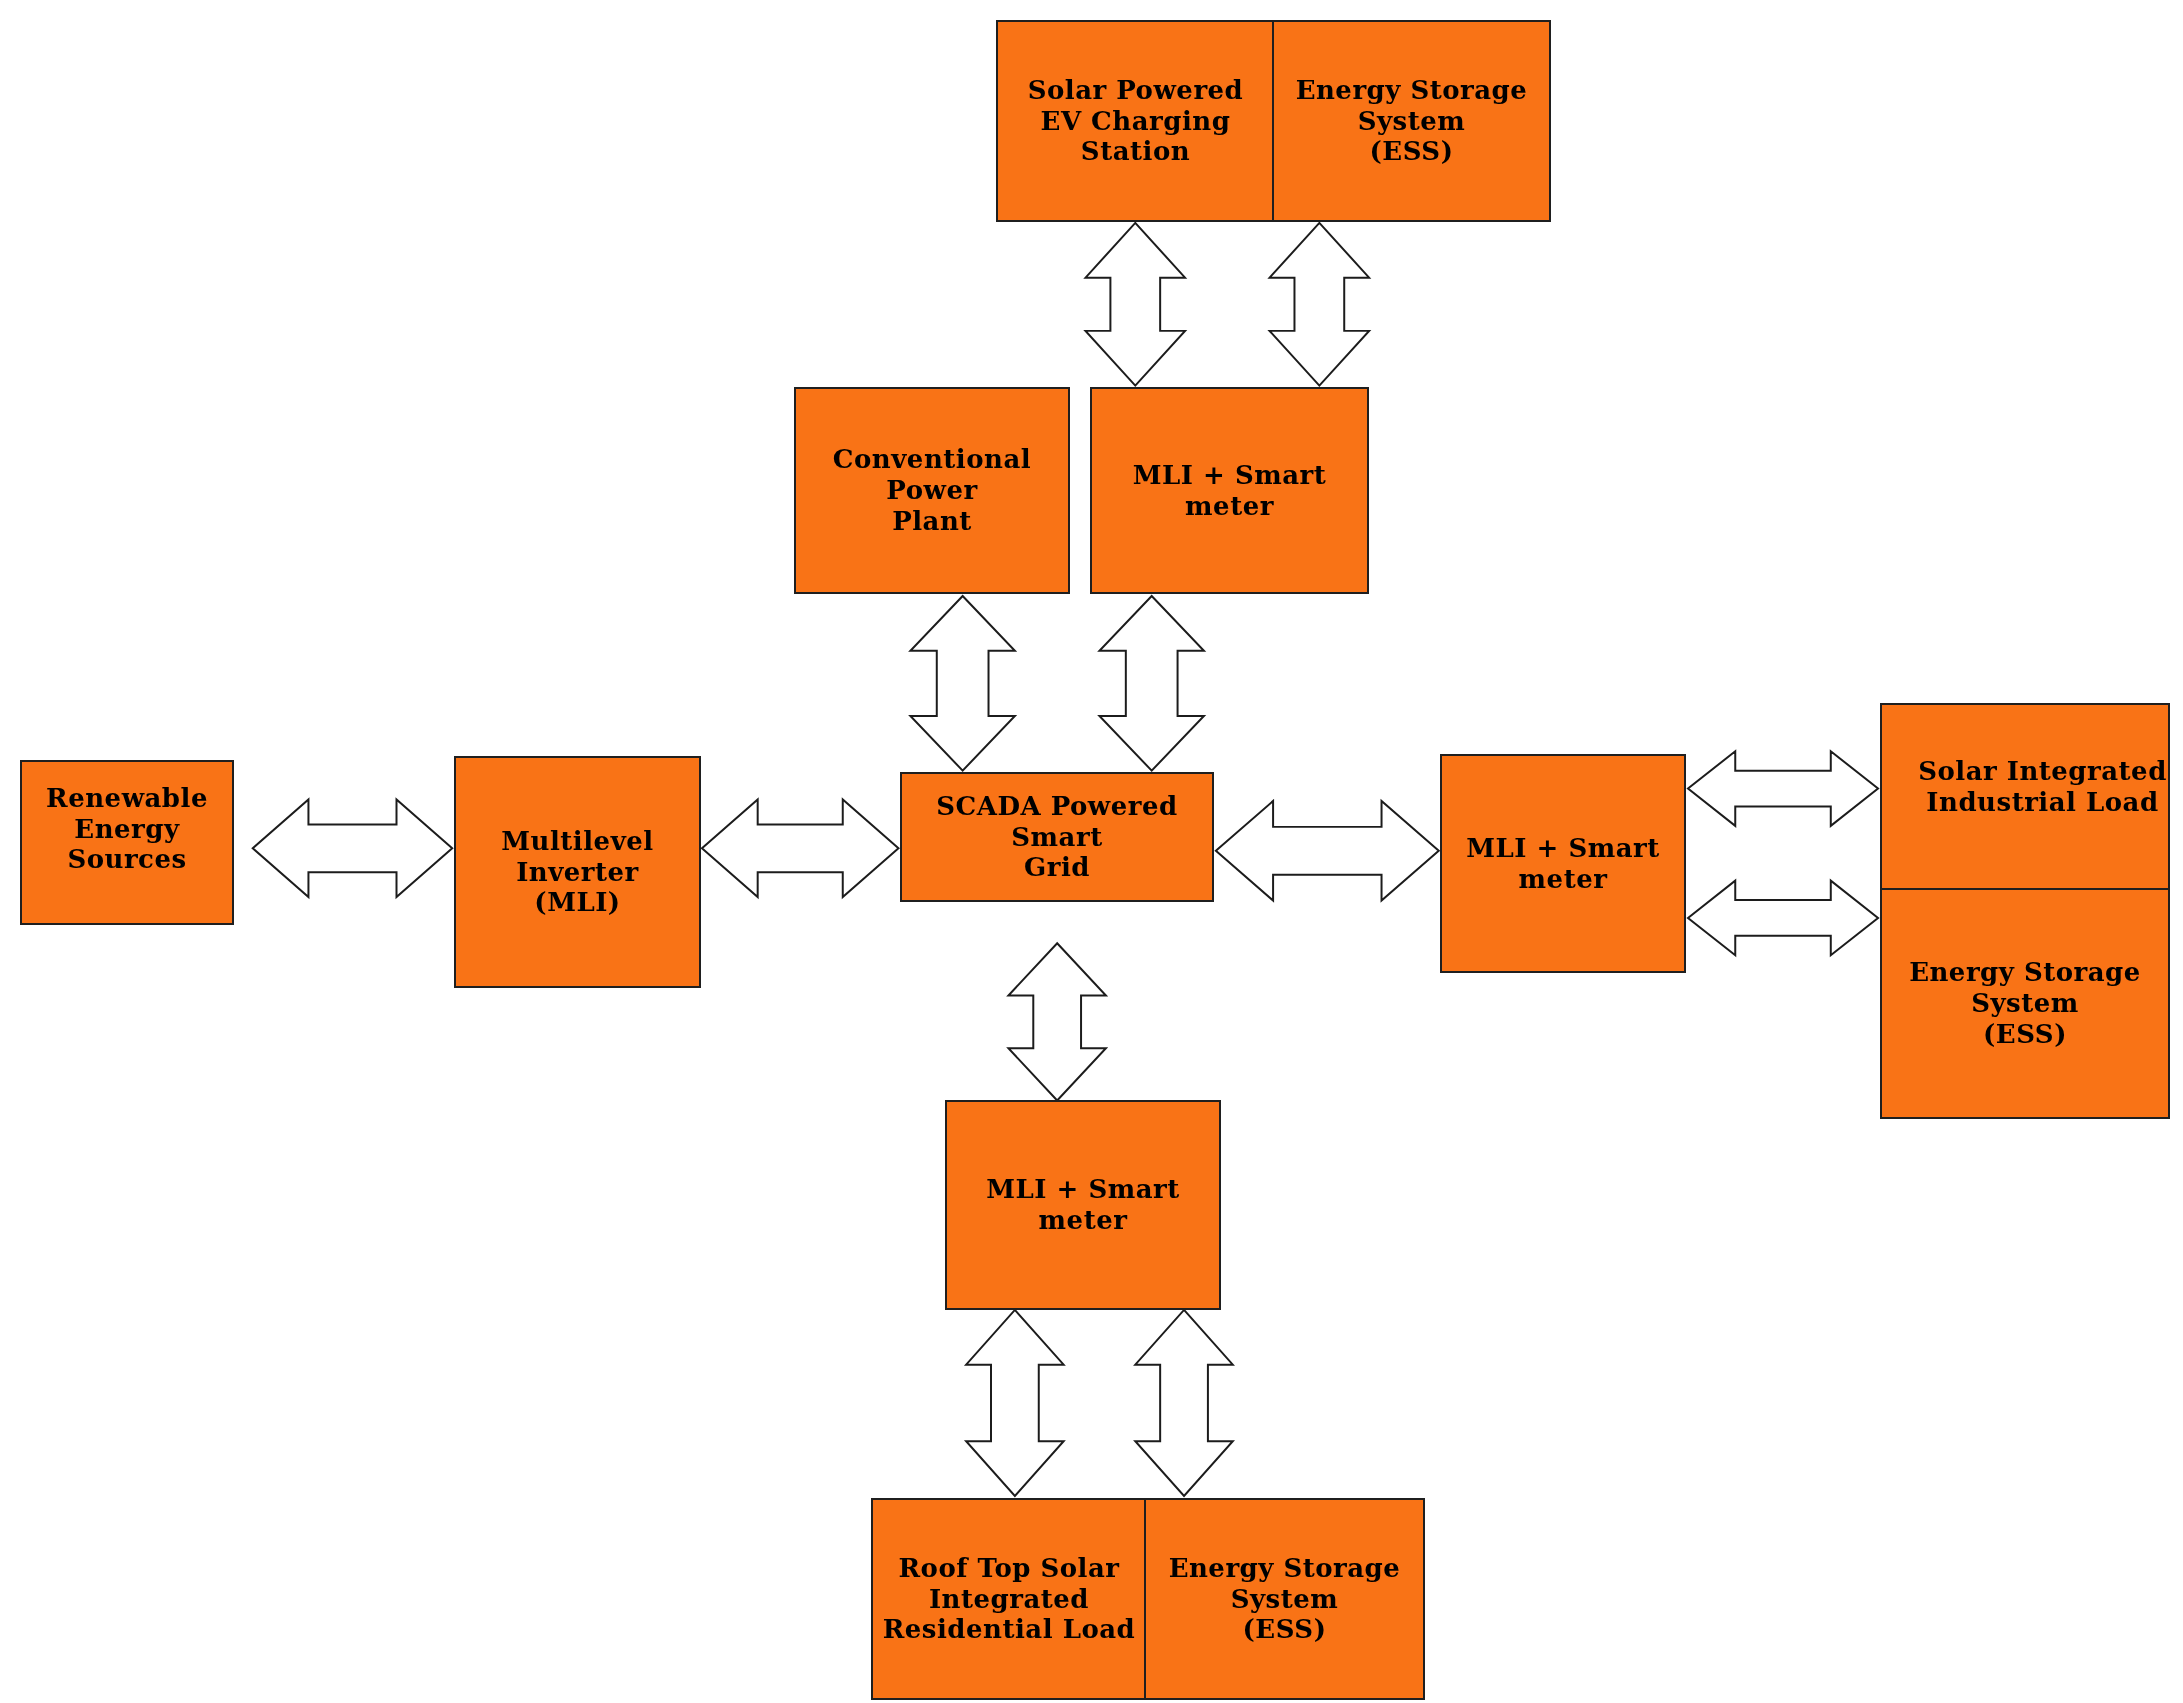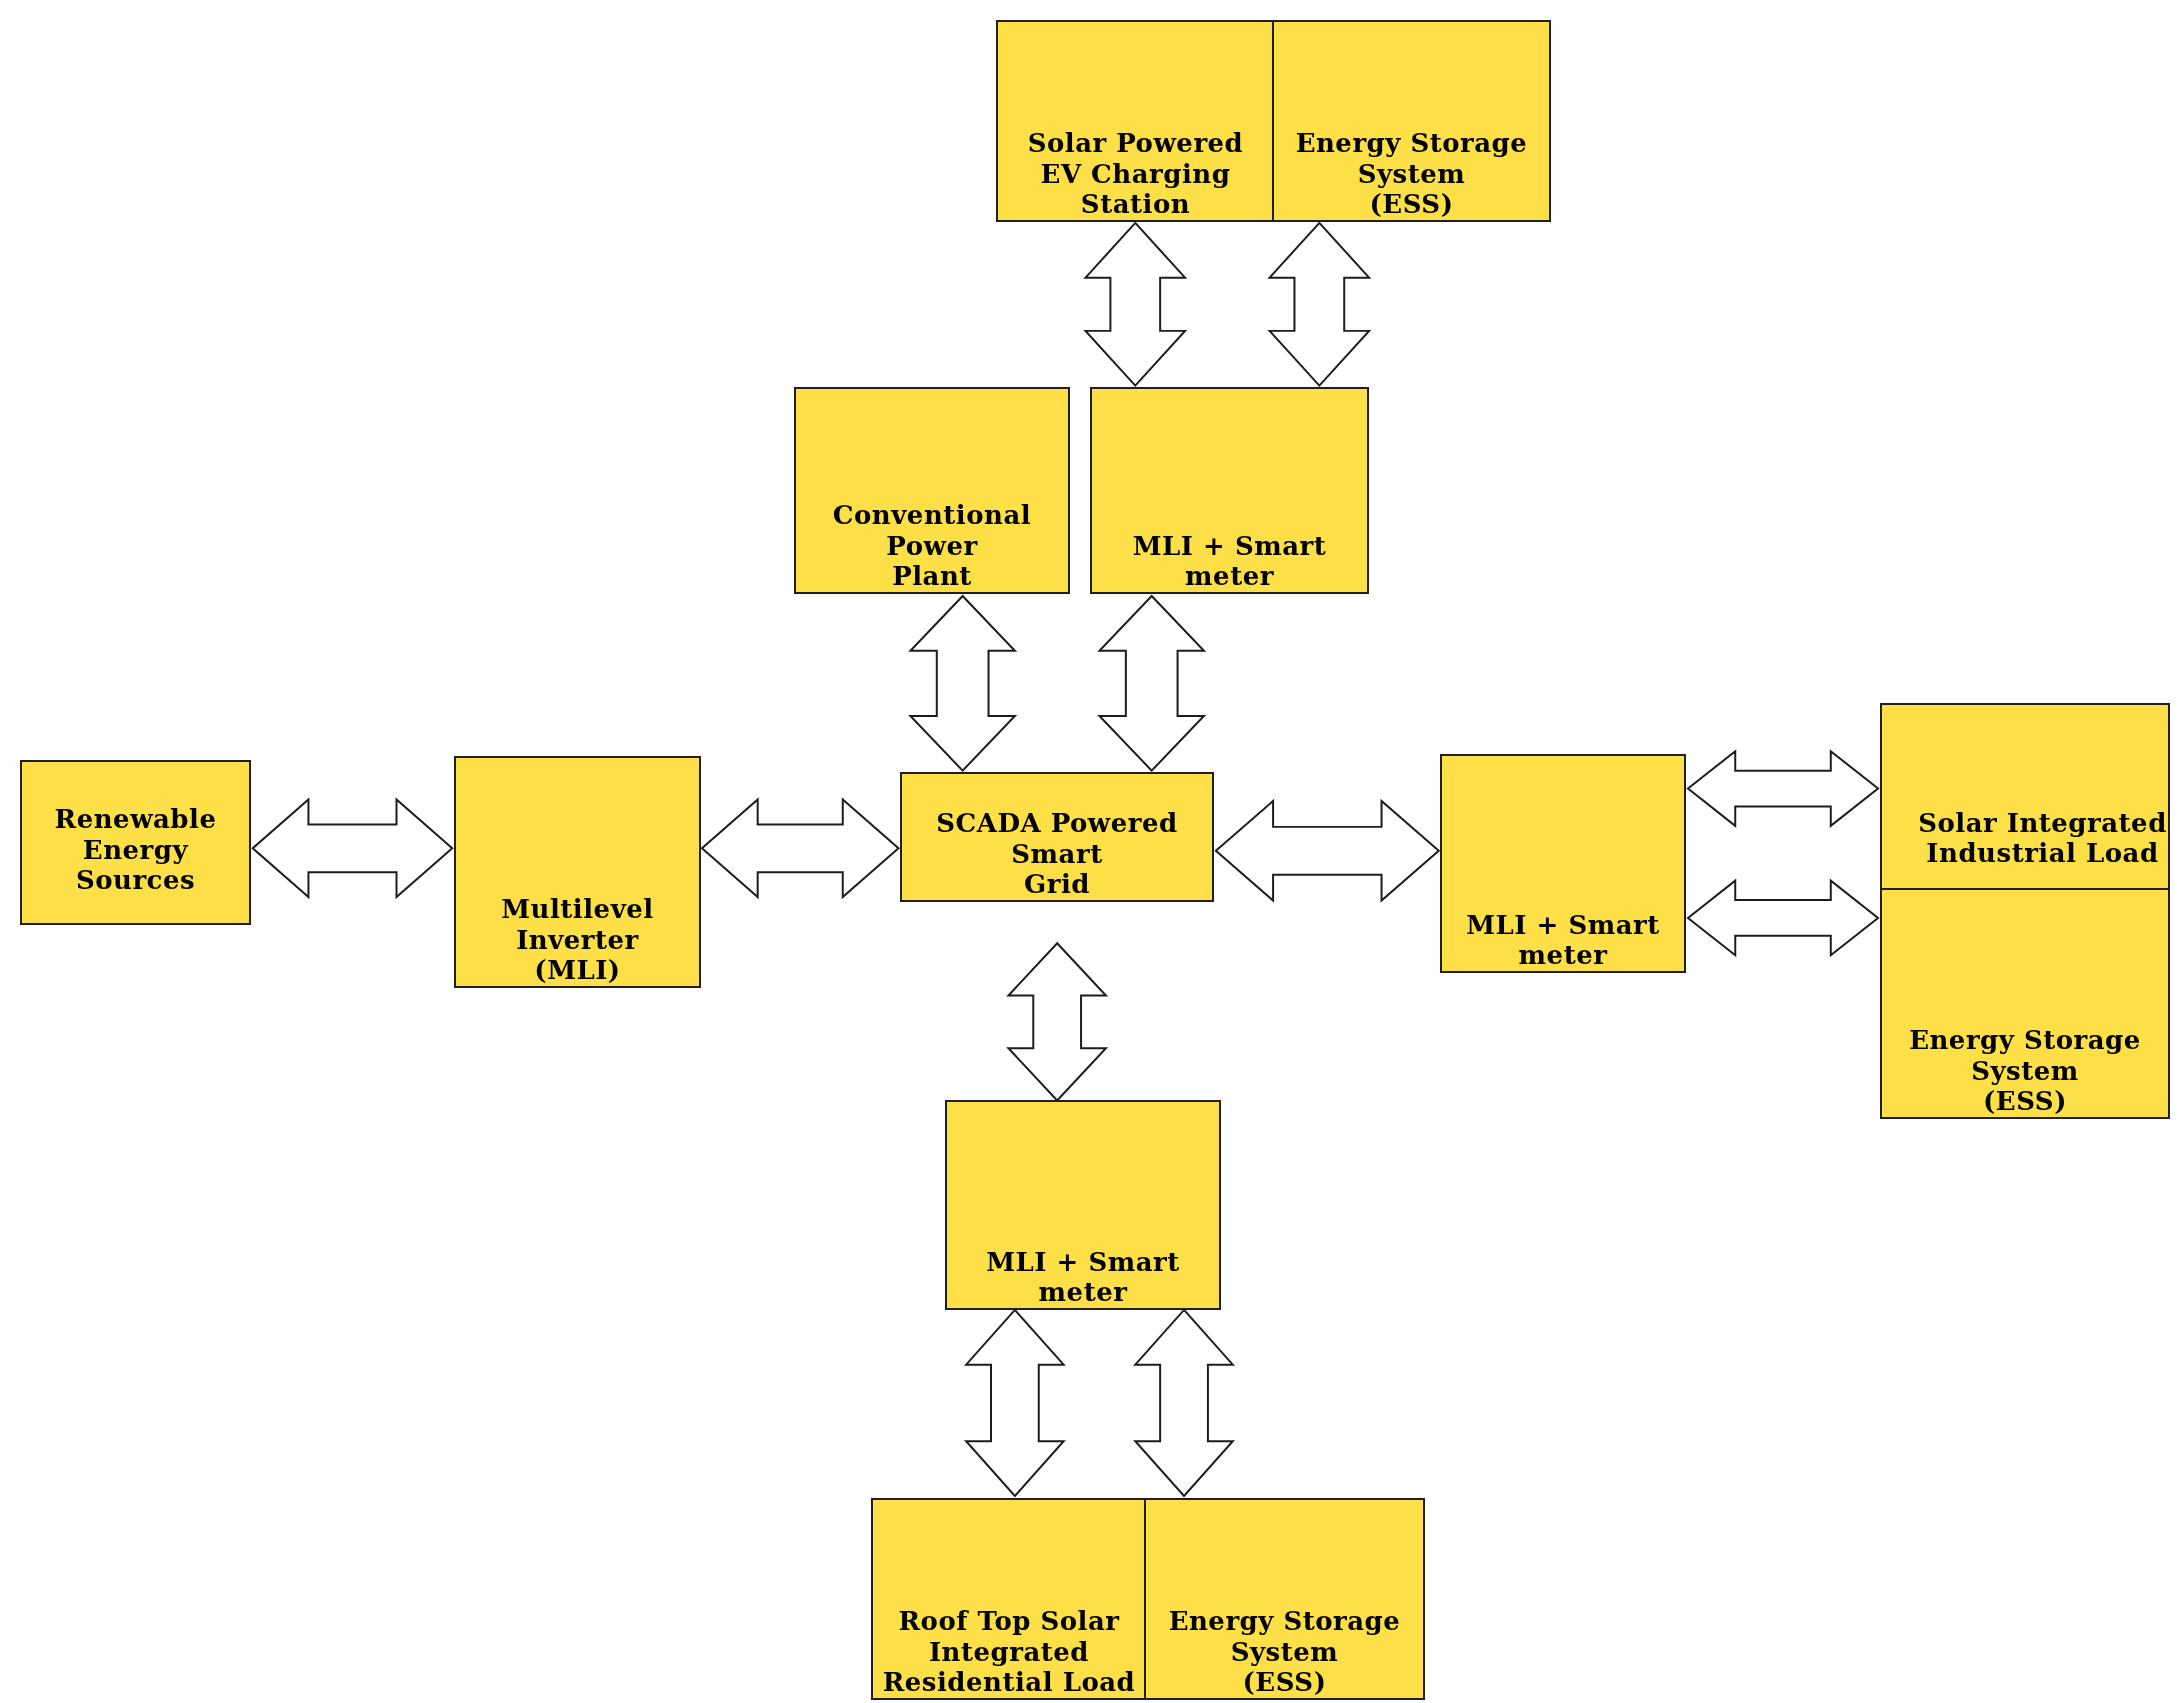--- a/index.html
+++ b/index.html
@@ -24,42 +24,42 @@
   }
   .edges-layer polygon {
     fill: #ffffff;
     stroke: #1c1c1c;
     stroke-width: 4;
     stroke-linejoin: miter;
   }
   .box {
     position: absolute;
     box-sizing: border-box;
-    background: #fde047;
+    background: #f97316;
     border: 2.5px solid #1f1f1f;
     display: flex;
-    align-items: flex-end;
+    align-items: center;
     justify-content: center;
     text-align: center;
     z-index: 2;
   }
   .box .label {
     white-space: pre-line;
     font-weight: 700;
     font-size: 26px;
     line-height: 1.18;
     letter-spacing: 0.5px;
     color: #000000;
   }
   
   #n-solar-ev      { left: 996px; top: 20px;   width: 279px; height: 202px; }
   #n-ess-top       { left: 1272px; top: 20px;   width: 279px; height: 202px; }
   #n-cpp           { left: 794px; top: 387px;  width: 276px; height: 207px; }
   #n-mli-top       { left: 1090px; top: 387px;  width: 279px; height: 207px; }
-  #n-res           { left: 20px;   top: 760px; width: 231px; height: 165px; padding-bottom: 27px; }
+  #n-res           { left: 20px;   top: 760px; width: 214px; height: 165px; padding-bottom: 27px; }
   #n-mli-mid       { left: 454px;  top: 756px; width: 247px; height: 232px; }
   #n-scada         { left: 900px; top: 772px; width: 314px; height: 130px; }
   #n-mli-right     { left: 1440px; top: 754px; width: 246px; height: 219px; }
   #n-sil           { left: 1880px; top: 703px; width: 290px; height: 188px; padding-bottom: 20px; padding-left: 35px; }
   #n-ess-right     { left: 1880px; top: 888px; width: 290px; height: 231px; }
   #n-mli-bottom    { left: 945px; top: 1100px; width: 276px; height: 210px; }
   #n-rooftop       { left: 871px; top: 1498px; width: 276px; height: 202px; }
   #n-ess-bottom    { left: 1144px; top: 1498px; width: 281px; height: 202px; }
 </style>
 </head>

